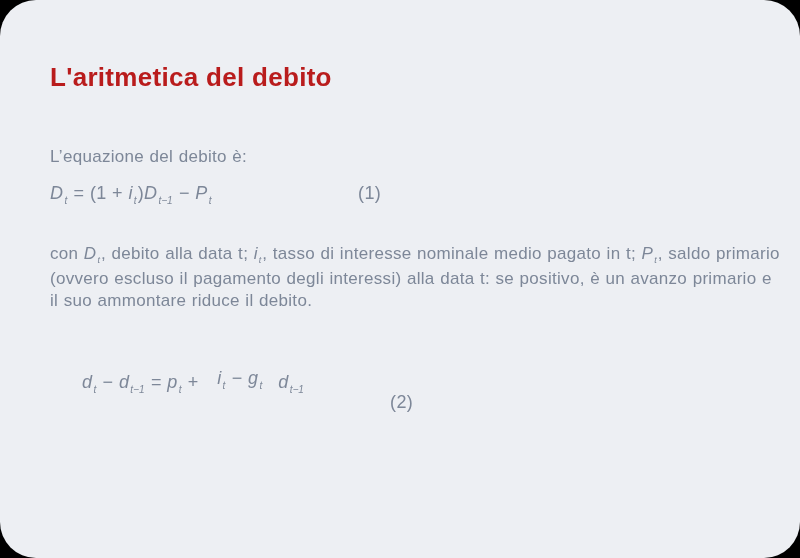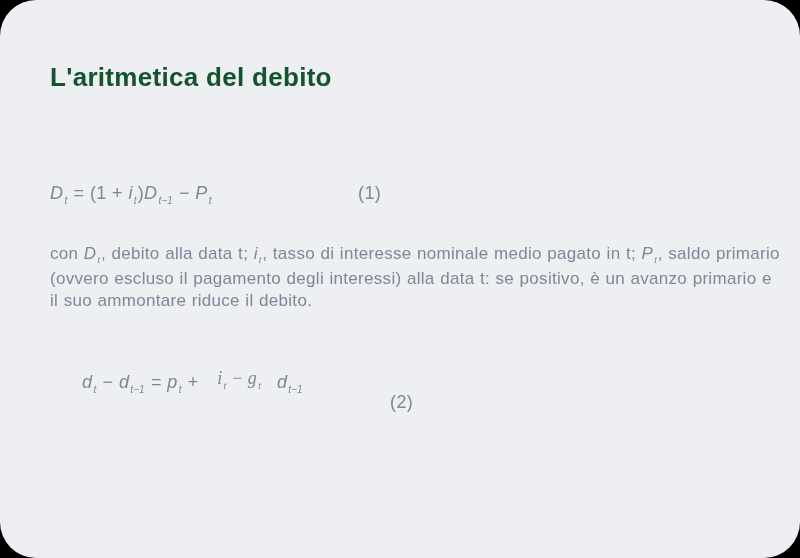--- a/index.html
+++ b/index.html
@@ -15,21 +15,21 @@
     position: absolute; inset: 0;
     background: #edeff3;
     border-radius: 36px;
     overflow: hidden;
   }
   .title {
     position: absolute; left: 50px; top: 62px;
     margin: 0;
     font-size: 26px; font-weight: 700;
     letter-spacing: 0.3px;
-    color: #14532d;
+    color: #b91c1c;
   }
   .text {
     position: absolute; left: 50px; margin: 0;
     font-size: 17px; line-height: 22.5px;
     letter-spacing: 0.3px; word-spacing: 0.5px;
     color: #7d8798;
   }
   .intro     { top: 146px; }
   .para-def  { top: 243px; width: 732px; }
   .dividendo { top: 316px; }
@@ -53,33 +53,34 @@
   }
   .text .msub { font-size: 9px; top: 4px; }
 
   .fraction {
     display: inline-flex;
     flex-direction: column;
     align-items: center;
     vertical-align: middle;
     margin: 0 10px 6px 8px;
   }
-  .fraction .num { padding: 0 5px 4px; font-family: Liberation Serif, serif; }
+  .fraction .num { padding: 0 5px 4px; }
   .fraction .den { border-top: 1.6px solid #7d8798; padding: 4px 5px 0; }
 
   .eq-number { position: absolute; left: 308px; }
   .eq2 .eq-number { top: 24px; }
 </style>
 </head>
 <body>
 
 <div class="card">
 
   <h1 class="title">L'aritmetica del debito</h1>
 
+  <p class="text intro">L’equazione del debito è:</p>
 
   <div class="equation eq1"><span class="mvar">D</span><span class="msub">t</span><span> = </span><span>(1 + </span><span class="mvar">i</span><span class="msub">t</span><span>)</span><span class="mvar">D</span><span class="msub">t−1</span><span> − </span><span class="mvar">P</span><span class="msub">t</span><span class="eq-number">(1)</span></div>
 
   <p class="text para-def"><span>con </span><span class="mvar">D</span><span class="msub">t</span><span>, debito alla data t; </span><span class="mvar">i</span><span class="msub">t</span><span>, tasso di interesse nominale medio pagato in t; </span><span class="mvar">P</span><span class="msub">t</span><span>, saldo primario (ovvero escluso il pagamento degli interessi) alla data t: se positivo, è un avanzo primario e il suo ammontare riduce il debito.</span></p>
 
 
   <div class="equation eq2"><span class="mvar">d</span><span class="msub">t</span><span> − </span><span class="mvar">d</span><span class="msub">t−1</span><span> = </span><span class="mvar">p</span><span class="msub">t</span><span> + </span><span class="fraction">
         <span class="num"><span class="mvar">i</span><span class="msub">t</span><span> − </span><span class="mvar">g</span><span class="msub">t</span></span>
       </span><span class="mvar">d</span><span class="msub">t−1</span><span class="eq-number">(2)</span></div>
 

